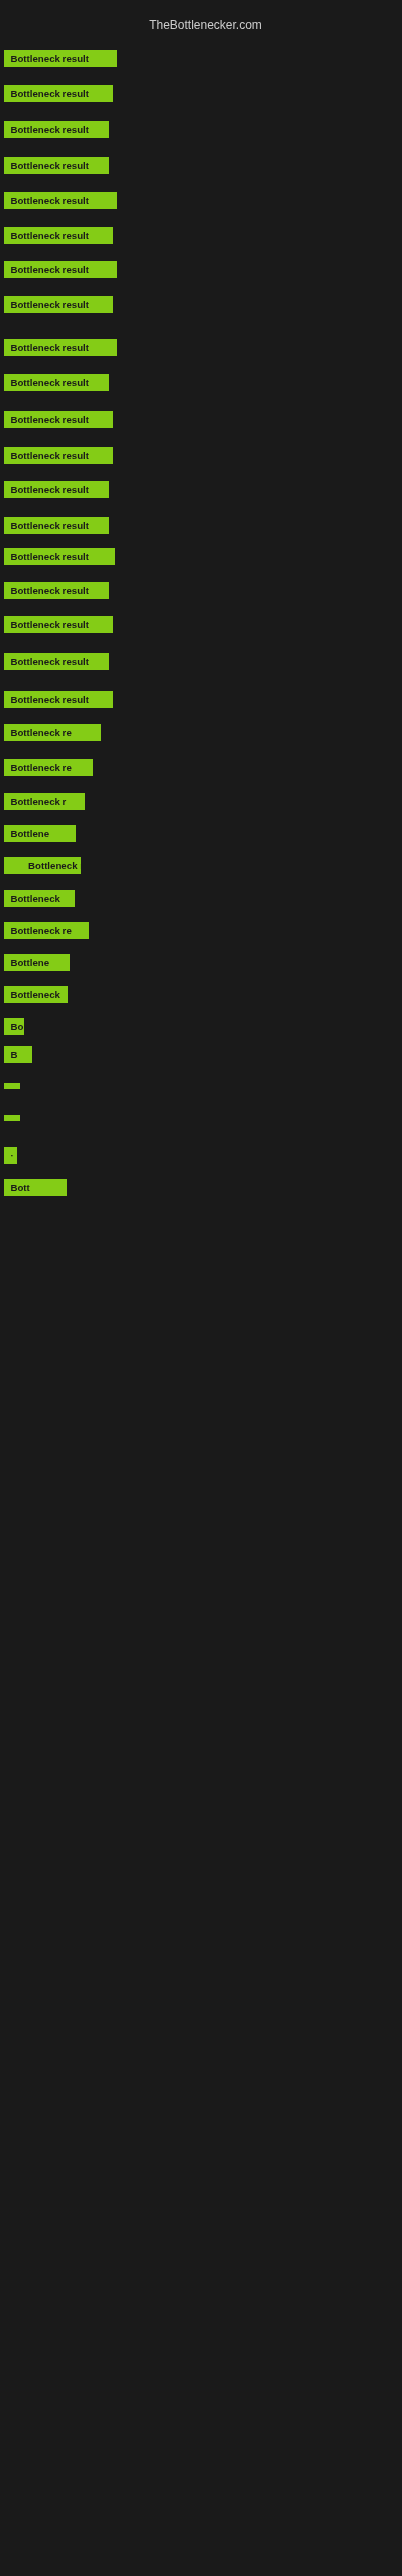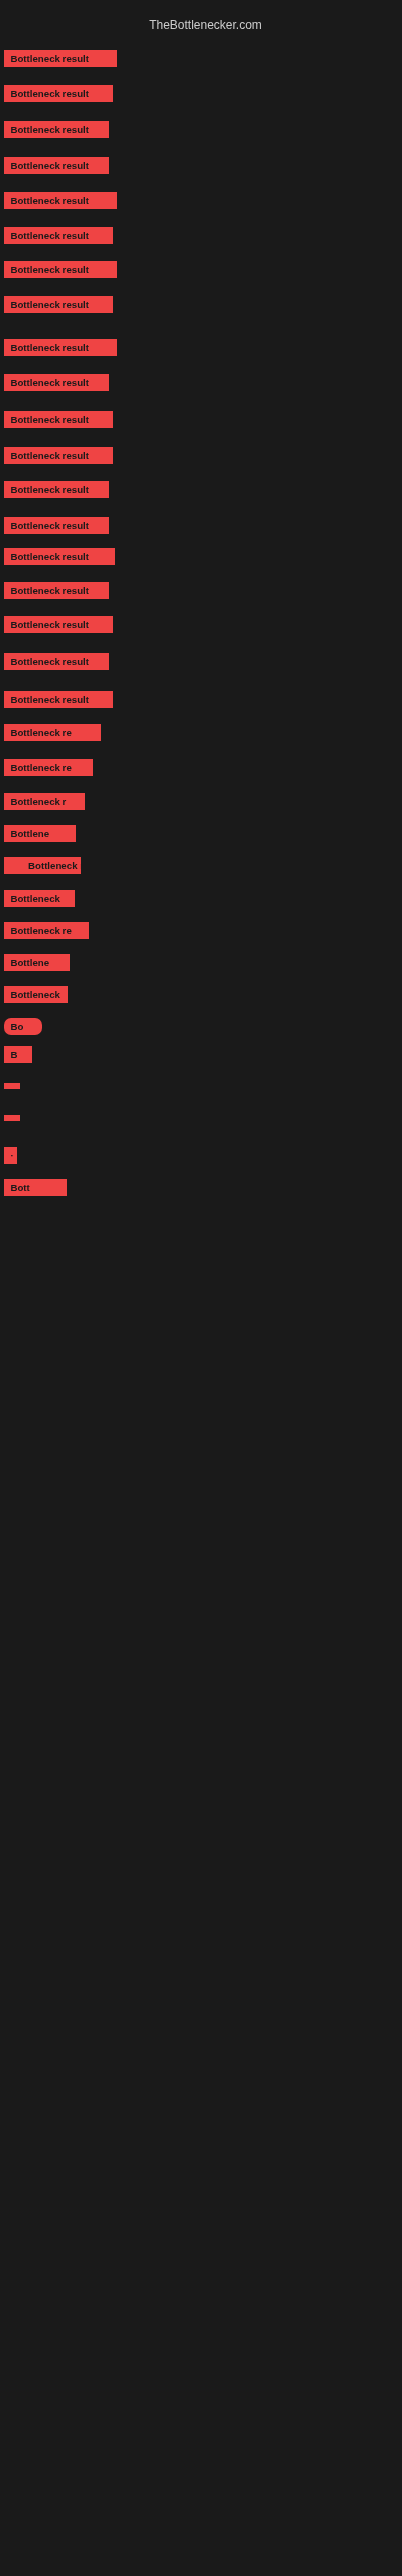--- a/index.html
+++ b/index.html
@@ -19,21 +19,21 @@
       padding: 6.4px 0 9.7px 0;
       color: #cccccc;
       font-size: 12px;
       font-weight: normal;
     }
     .site-title {
       color: #cccccc;
       font-size: 12px;
     }
     .badge {
-      background-color: #ef4444;
+      background-color: #84cc16;
       color: #1a1a1a;
       font-size: 9.7px;
       font-weight: bold;
       padding: 3.2px 6.4px;
       display: inline-block;
       white-space: nowrap;
       overflow: hidden;
     }
   </style>
 </head>
@@ -65,20 +65,20 @@
     <div class="badge" style="position: absolute; top: 687px; left: 0px; width: 109px;">Bottleneck result</div>
     <div class="badge" style="position: absolute; top: 720px; left: 0px; width: 97px;">Bottleneck re</div>
     <div class="badge" style="position: absolute; top: 755px; left: 0px; width: 89px;">Bottleneck re</div>
     <div class="badge" style="position: absolute; top: 789px; left: 0px; width: 81px;">Bottleneck r</div>
     <div class="badge" style="position: absolute; top: 821px; left: 0px; width: 72px;">Bottlene</div>
     <div class="badge" style="position: absolute; top: 853px; left: 0px; width: 77px; padding-left: 24px;">Bottleneck n</div>
     <div class="badge" style="position: absolute; top: 886px; left: 0px; width: 71px;">Bottleneck</div>
     <div class="badge" style="position: absolute; top: 918px; left: 0px; width: 85px;">Bottleneck re</div>
     <div class="badge" style="position: absolute; top: 950px; left: 0px; width: 66px;">Bottlene</div>
     <div class="badge" style="position: absolute; top: 982px; left: 0px; width: 64px;">Bottleneck</div>
-    <div class="badge" style="position: absolute; top: 1014px; left: 0px; width: 38px; border-radius: 7px;">Bo</div>
+    <div class="badge" style="position: absolute; top: 1014px; left: 0px; width: 20px;">Bo</div>
     <div class="badge" style="position: absolute; top: 1042px; left: 0px; width: 28px;">B</div>
     <div class="badge" style="position: absolute; top: 1079px; left: 0px; width: 16px;"></div>
     <div class="badge" style="position: absolute; top: 1111px; left: 0px; width: 16px;"></div>
     <div class="badge" style="position: absolute; top: 1143px; left: 0px; width: 12px;">·</div>
     <div class="badge" style="position: absolute; top: 1175px; left: 0px; width: 63px;">Bott</div>
   </div>
 
 
 </body></html>

